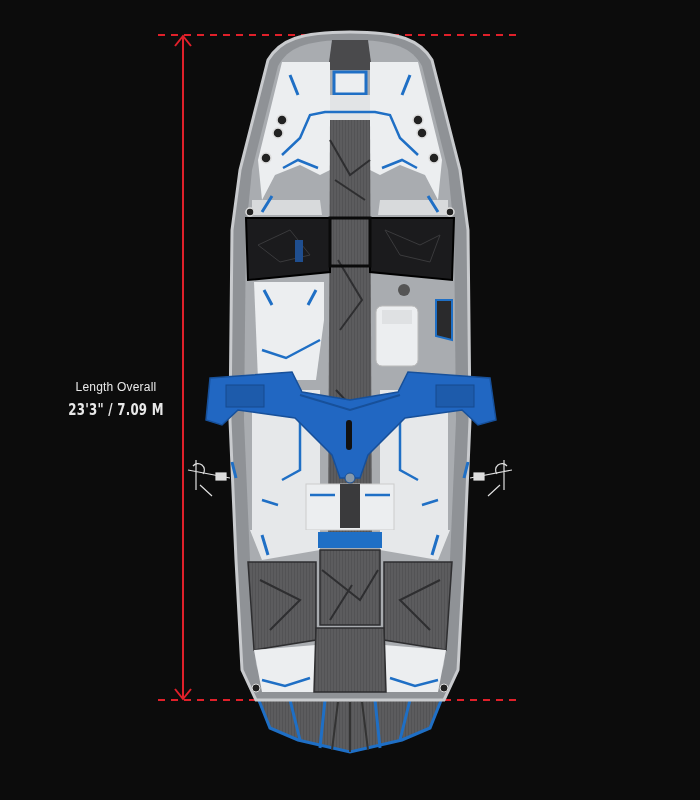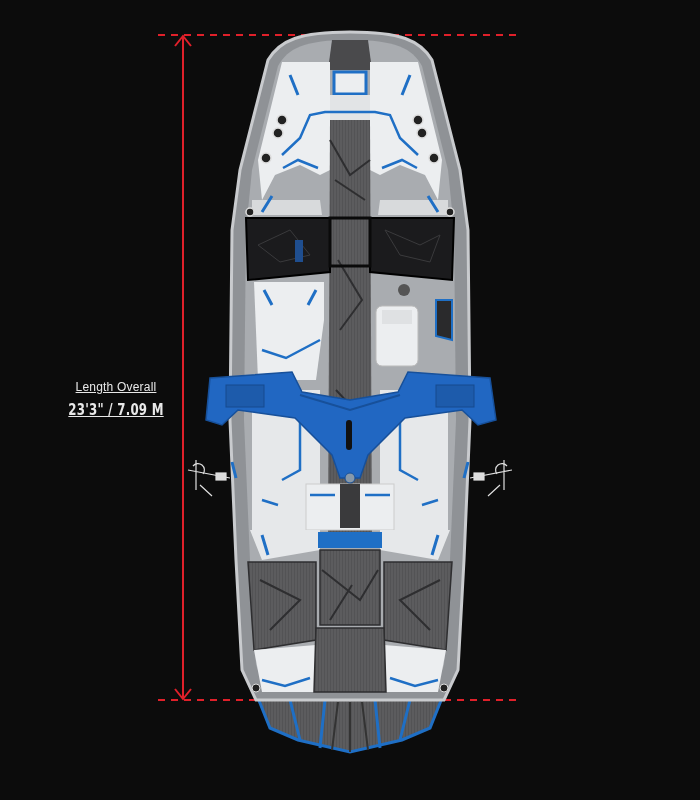--- a/index.html
+++ b/index.html
@@ -3,21 +3,20 @@
   <meta charset="utf-8">
   <style>
     html, body { margin: 0; padding: 0; }
     body {
       width: 700px; height: 800px; background: #0c0c0c; overflow: hidden;
       position: relative; font-family: "Liberation Sans", sans-serif;
     }
     .dim-label {
       position: absolute; left: 56px; top: 380px; width: 120px; text-align: center;
       color: #e8e8e8;
-      text-decoration: underline;
     }
     .dim-label .caption { font-size: 12px; letter-spacing: 0.2px; }
     .dim-label .value {
       font-family: "DejaVu Sans Condensed", "DejaVu Sans", sans-serif;
       font-size: 16px; font-weight: bold; margin-top: 6px; transform: scaleX(0.82);
       letter-spacing: 0.3px;
     }
     svg.scene { position: absolute; left: 0; top: 0; }
   </style>
 </head>

